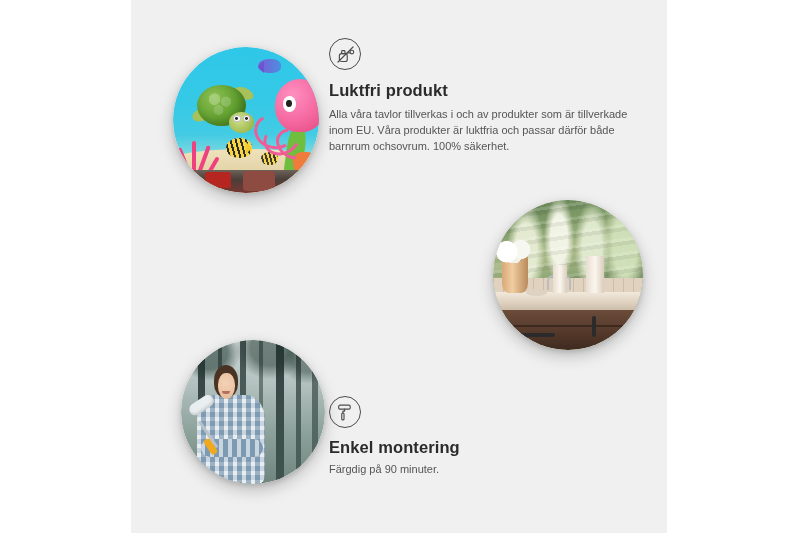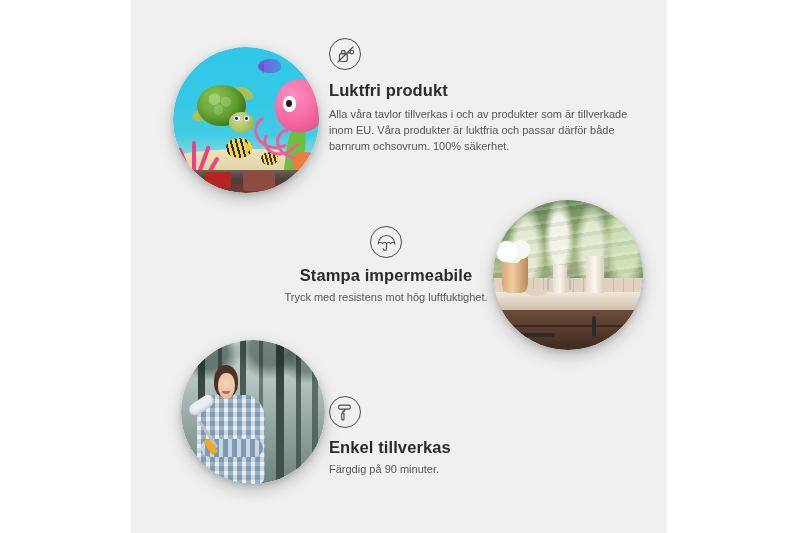--- a/index.html
+++ b/index.html
@@ -408,33 +408,20 @@
         </div>
         <div class="bath-faucet"></div>
         <div class="bath-candle c1"></div>
         <div class="bath-candle c2"></div>
         <div class="bath-soap"></div>
         <div class="bath-vase"></div>
         <div class="bath-flowers"></div>
       </div>
     </div>
 
-    <div class="feature" id="feature-waterproof">
-      <div class="icon-wrap">
-        <div class="icon-circle">
-          <svg width="21" height="21" viewBox="0 0 24 24" fill="none" stroke="#4c4c4c" stroke-width="1.3" stroke-linecap="round" stroke-linejoin="round">
-            <path d="M2.6 13.4a9.4 9.4 0 0 1 18.8 0"></path>
-            <path d="M2.6 13.4c1.6-2.2 3.2-2.2 4.7 0 1.6-2.2 3.2-2.2 4.7 0 1.6-2.2 3.2-2.2 4.7 0 1.6-2.2 3.2-2.2 4.7 0"></path>
-            <path d="M12 13.4v5.6a1.9 1.9 0 0 1-3.8 0"></path>
-          </svg>
-        </div>
-      </div>
-      <div class="f-title">Stampa impermeabile</div>
-      <div class="f-body">Tryck med resistens mot hög luftfuktighet.</div>
-    </div>
 
     <div class="circle" id="circle-forest">
       <div class="inner">
         <div class="forest-bg">
           <div class="canopy"></div>
           <div class="trunk t1"></div>
             <div class="trunk t2"></div>
             <div class="trunk t3"></div>
           <div class="trunk t4"></div>
             <div class="trunk t5"></div>
@@ -455,18 +442,18 @@
     </div>
 
     <div class="feature" id="feature-easy">
       <div class="icon-circle">
         <svg width="21" height="21" viewBox="0 0 24 24" fill="none" stroke="#4c4c4c" stroke-width="1.3" stroke-linecap="round" stroke-linejoin="round">
           <rect x="4.2" y="3.6" width="13.2" height="4.6" rx="1.5"></rect>
           <path d="M11 8.2v2.2h-2v2.2"></path>
           <rect x="7.7" y="12.6" width="2.6" height="7.8" rx="1.1"></rect>
         </svg>
       </div>
-      <div class="f-title">Enkel tillverkas</div>
+      <div class="f-title">Enkel montering</div>
       <div class="f-body">Färgdig på 90 minuter.</div>
     </div>
 
   </div>
 </div>
 
 </body></html>

